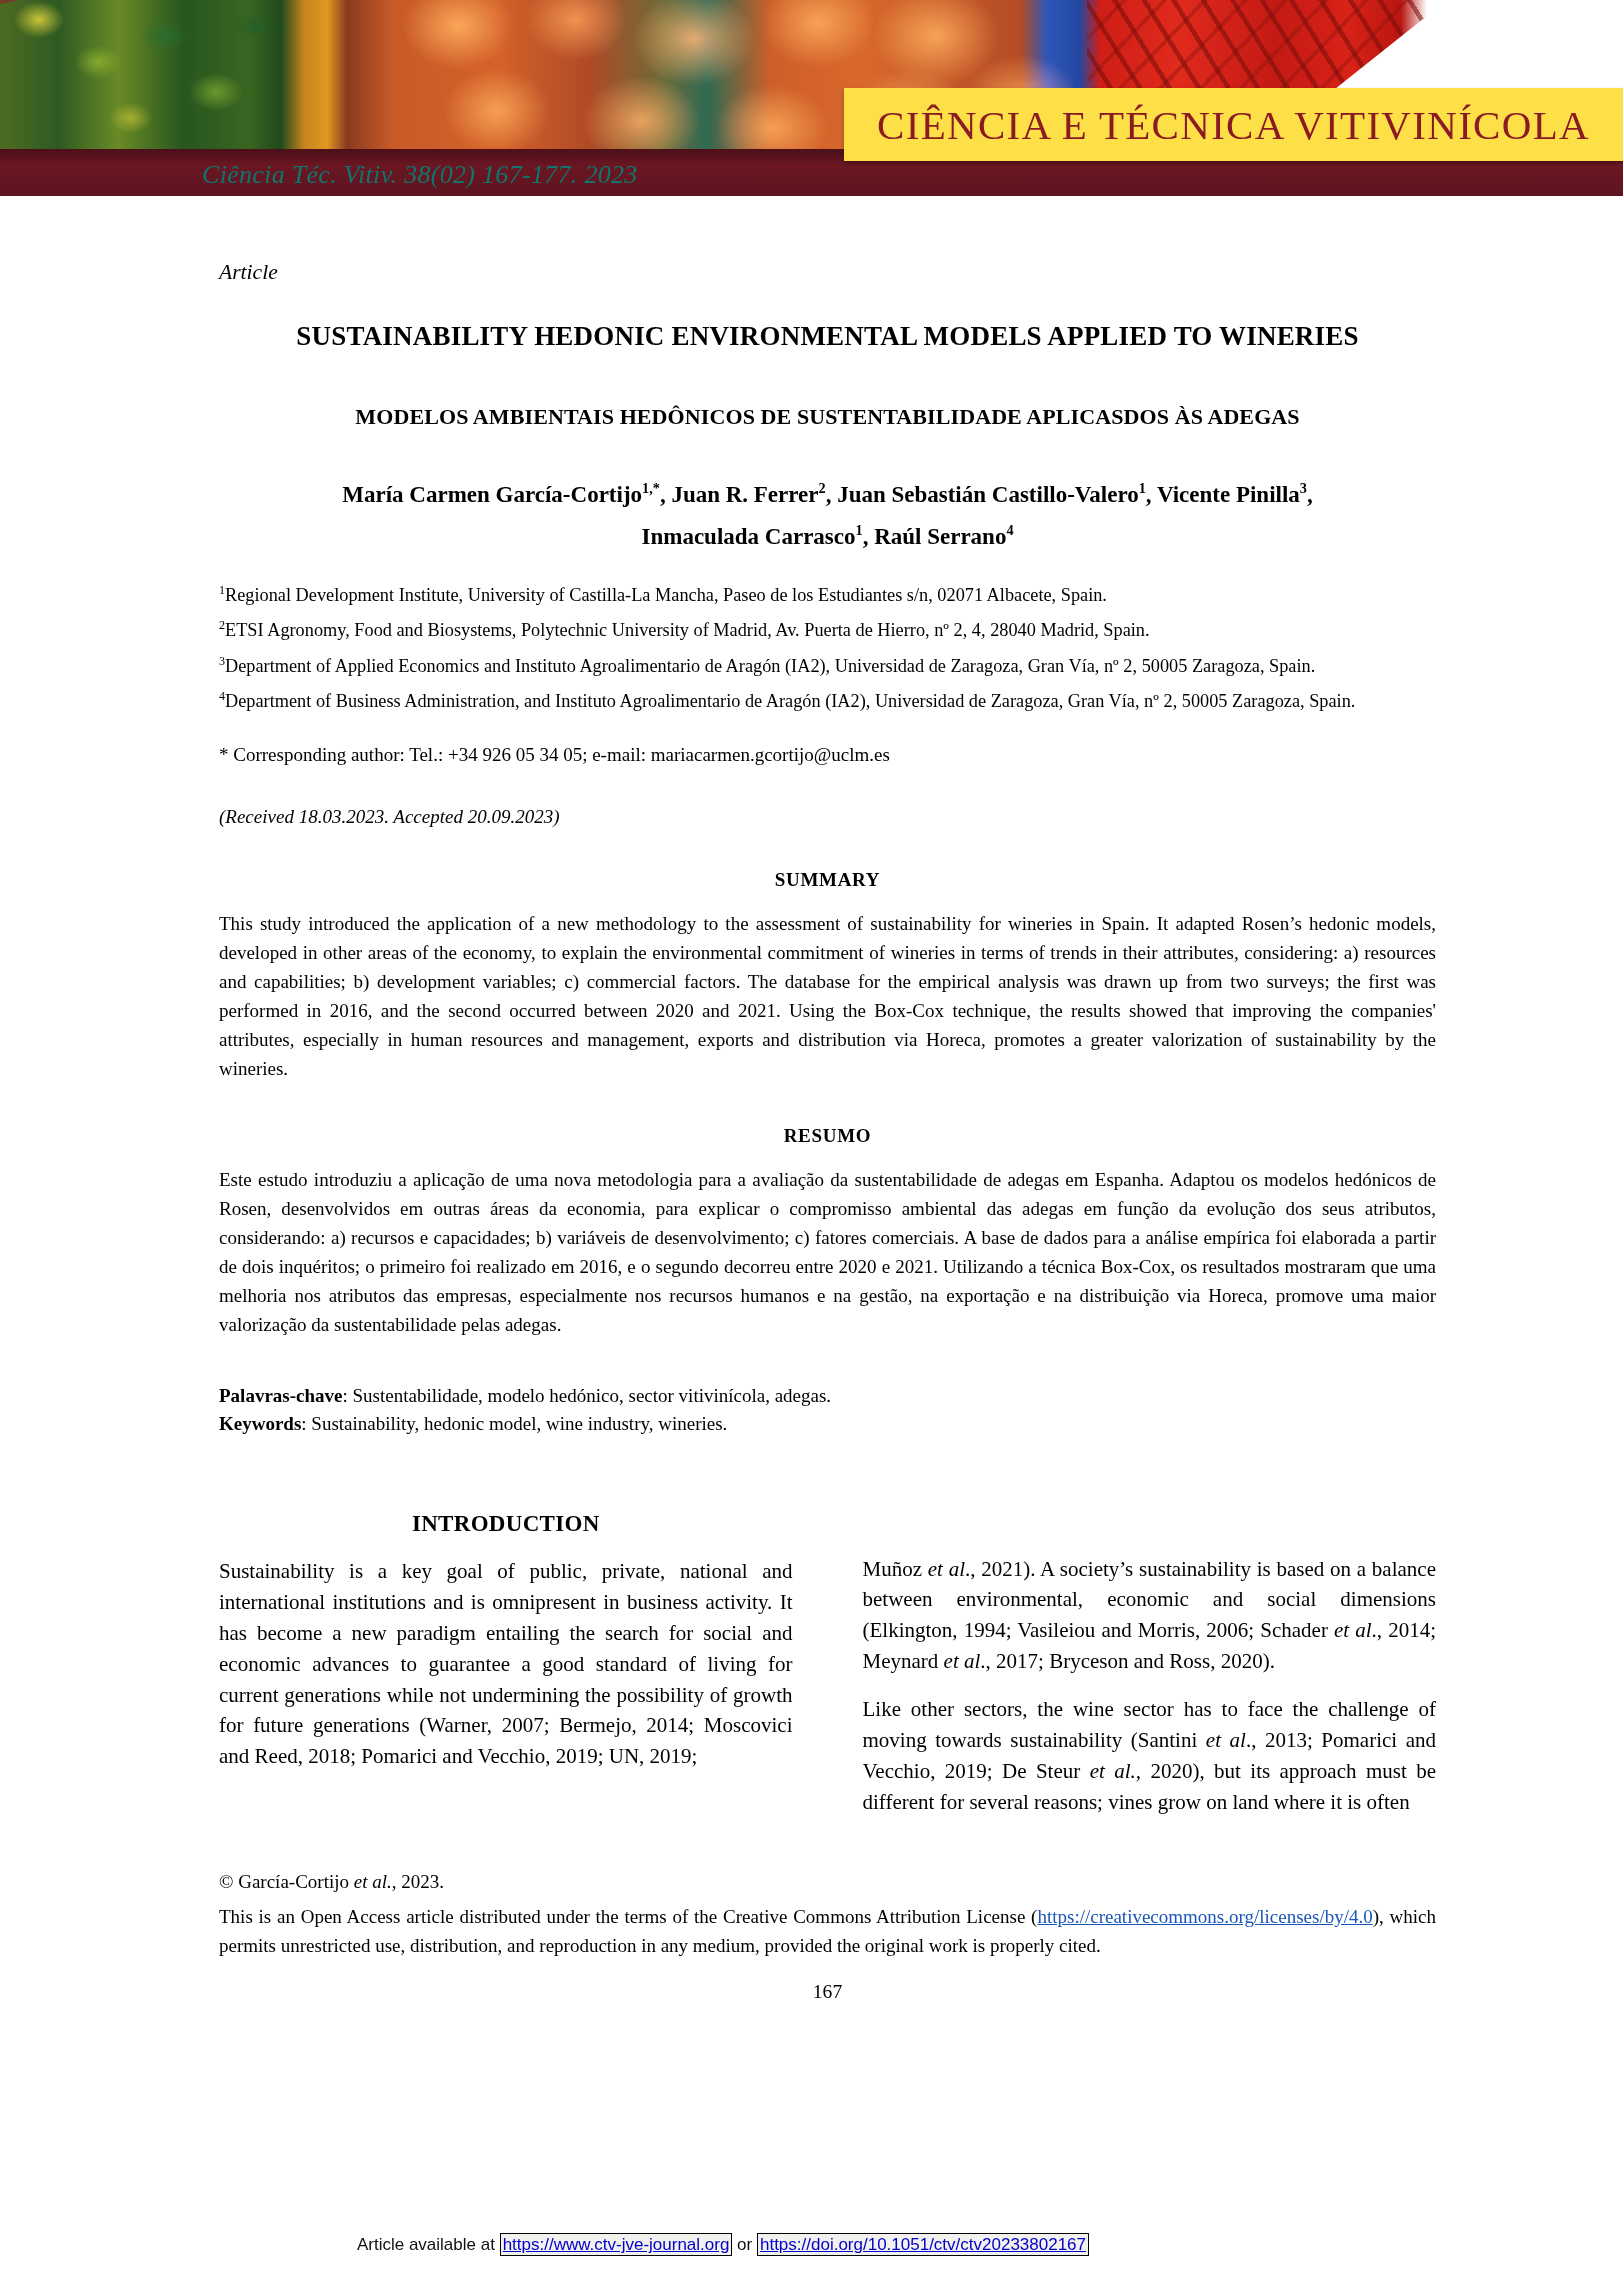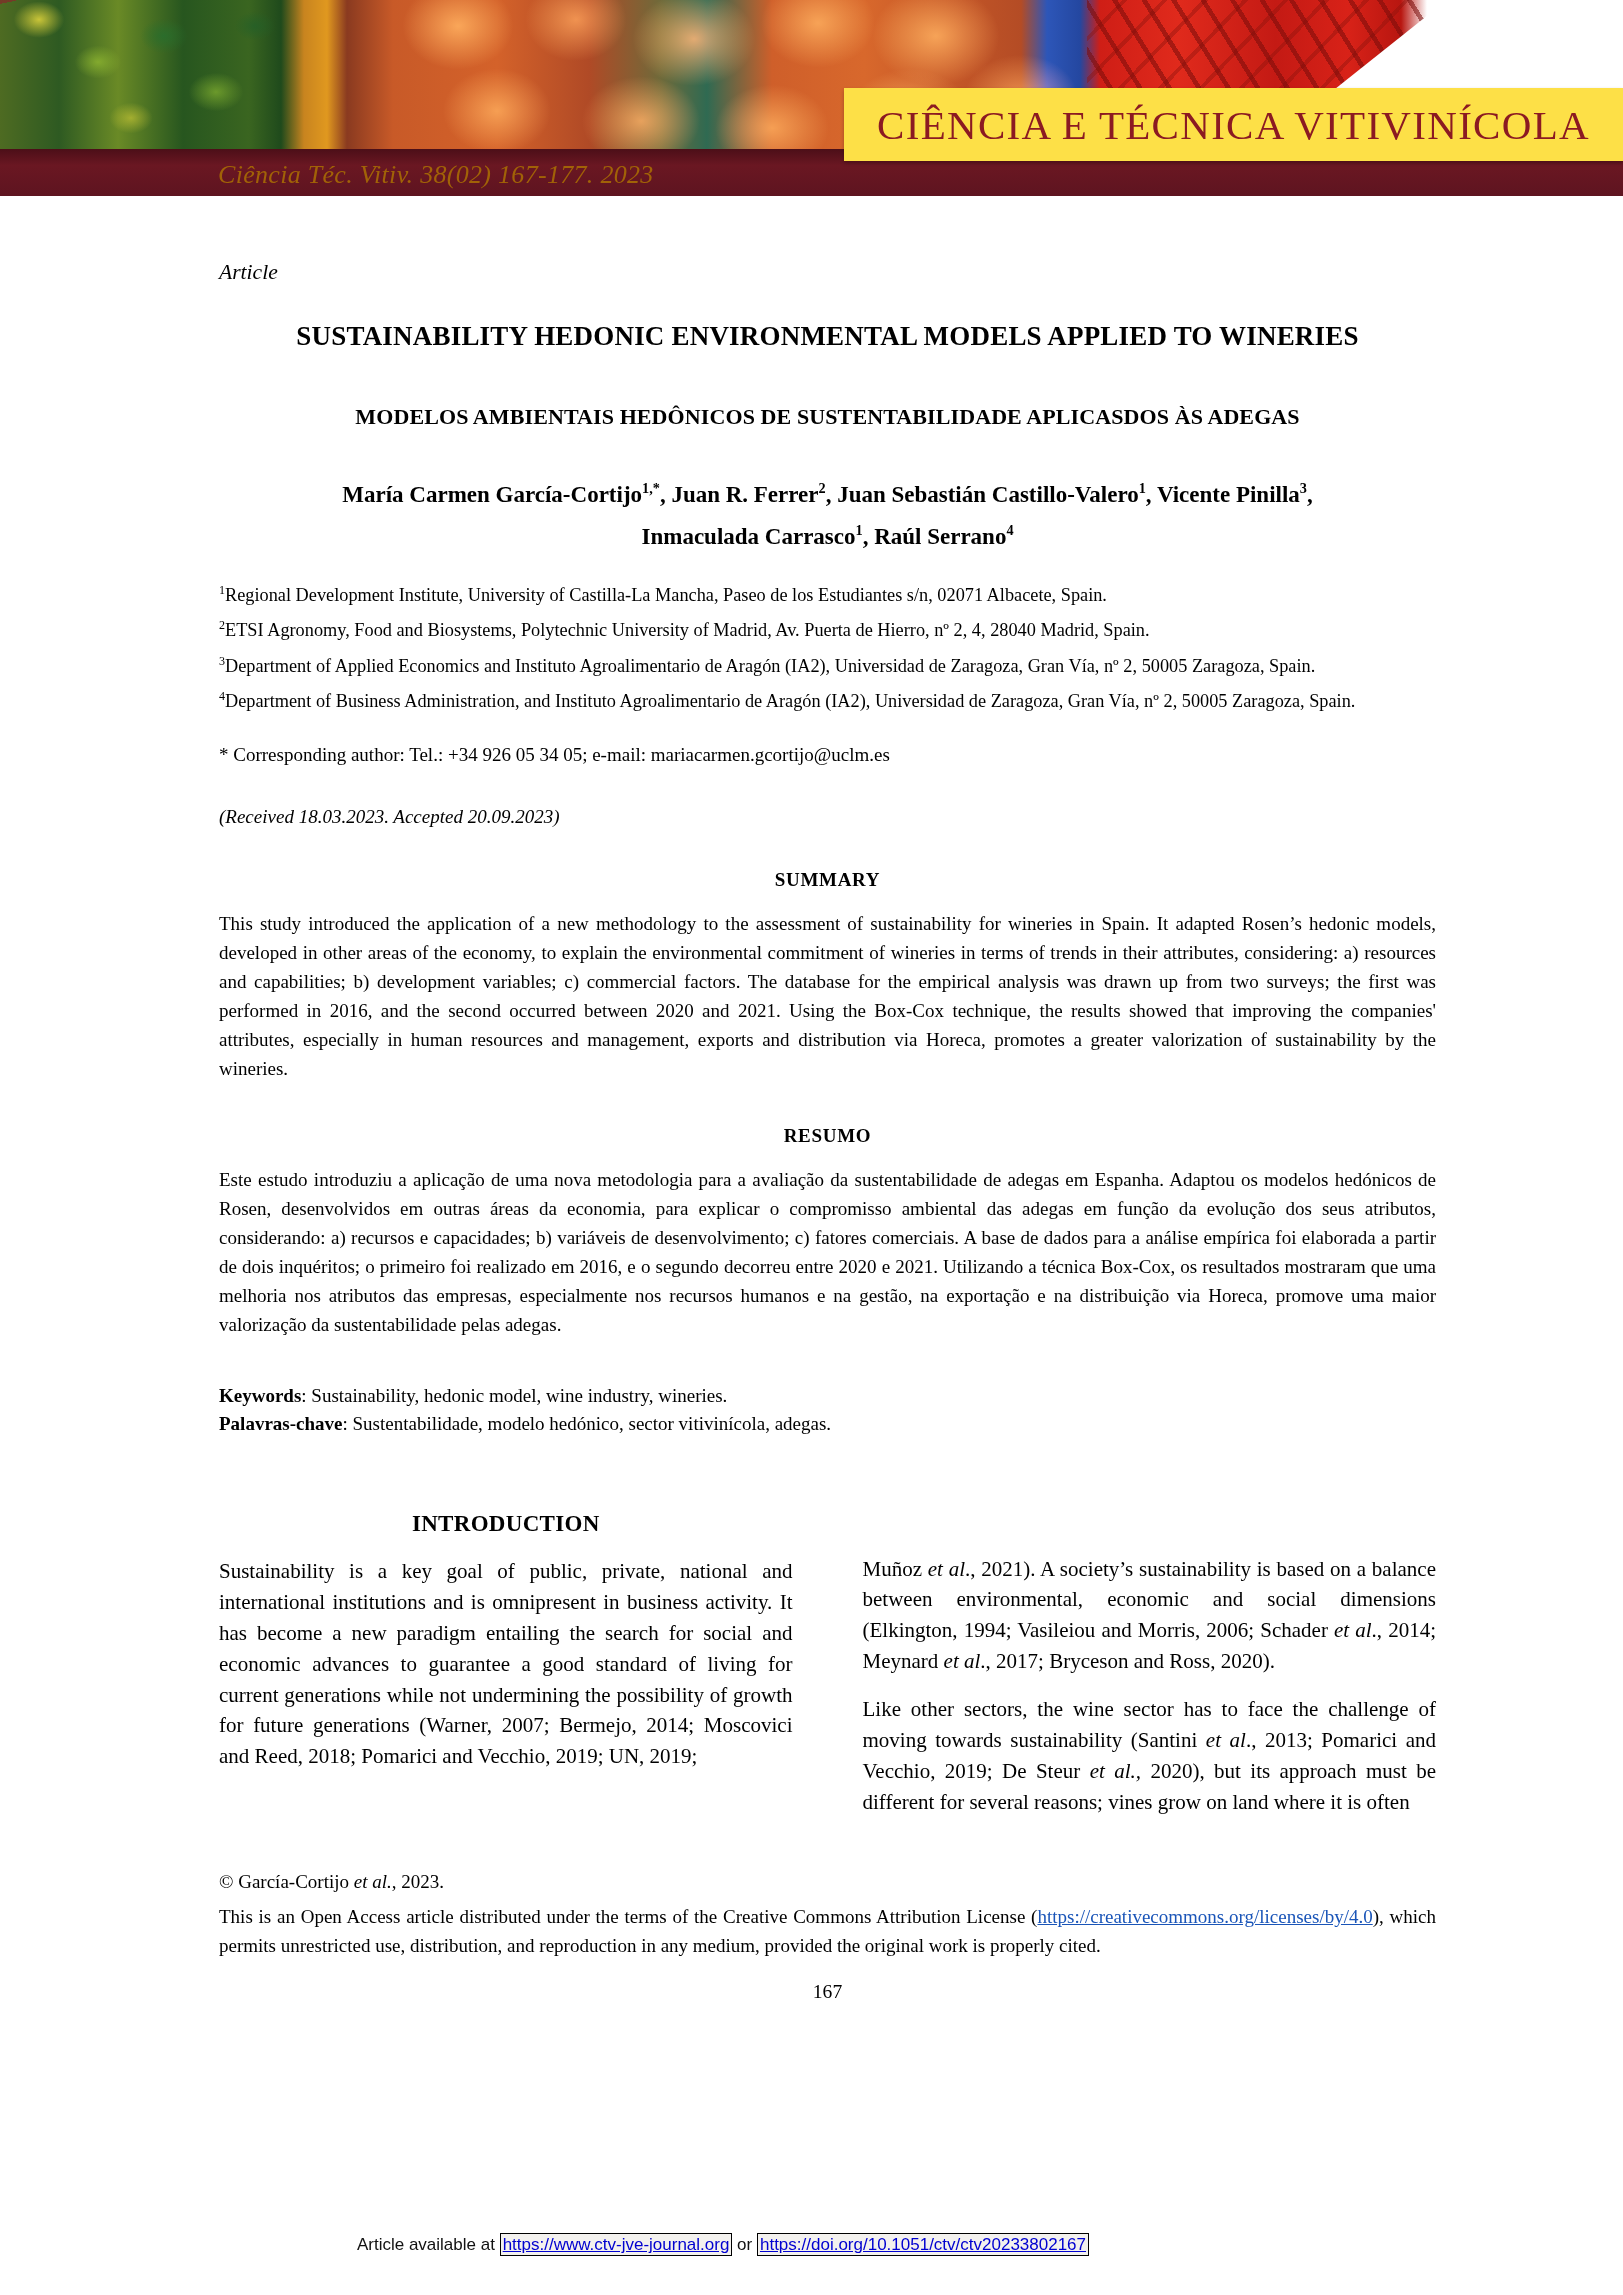--- a/index.html
+++ b/index.html
@@ -124,24 +124,24 @@
   .banner-strip::after {
     content: "";
     position: absolute;
     right: 0; top: -10.5px;
     width: 432px; height: 11.8px;
     background: #5e1420;
     clip-path: polygon(0 100%, 14% 0, 100% 0, 100% 100%);
   }
   .banner-citation {
     position: absolute;
-    left: 218px;
+    left: 202px;
     top: 160px;
     z-index: 4;
-    color: #a16207;
+    color: #0f766e;
     font-style: italic;
     font-size: 26px;
     letter-spacing: 0.3px;
     white-space: nowrap;
   }
   
   .banner-left-strip {
     position: absolute;
     left: 0; top: 149px;
     width: 1087px; height: 47px;
@@ -333,22 +333,22 @@
 
   <div class="received">(Received 18.03.2023. Accepted 20.09.2023)</div>
 
   <div class="section-head">SUMMARY</div>
   <div class="abstract">This study introduced the application of a new methodology to the assessment of sustainability for wineries in Spain. It adapted Rosen’s hedonic models, developed in other areas of the economy, to explain the environmental commitment of wineries in terms of trends in their attributes, considering: a) resources and capabilities; b) development variables; c) commercial factors. The database for the empirical analysis was drawn up from two surveys; the first was performed in 2016, and the second occurred between 2020 and 2021. Using the Box-Cox technique, the results showed that improving the companies' attributes, especially in human resources and management, exports and distribution via Horeca, promotes a greater valorization of sustainability by the wineries.</div>
 
   <div class="section-head">RESUMO</div>
   <div class="abstract">Este estudo introduziu a aplicação de uma nova metodologia para a avaliação da sustentabilidade de adegas em Espanha. Adaptou os modelos hedónicos de Rosen, desenvolvidos em outras áreas da economia, para explicar o compromisso ambiental das adegas em função da evolução dos seus atributos, considerando: a) recursos e capacidades; b) variáveis de desenvolvimento; c) fatores comerciais. A base de dados para a análise empírica foi elaborada a partir de dois inquéritos; o primeiro foi realizado em 2016, e o segundo decorreu entre 2020 e 2021. Utilizando a técnica Box-Cox, os resultados mostraram que uma melhoria nos atributos das empresas, especialmente nos recursos humanos e na gestão, na exportação e na distribuição via Horeca, promove uma maior valorização da sustentabilidade pelas adegas.</div>
 
   <div class="keywords">
+    <div><b>Palavras-chave</b><span>: Sustentabilidade, modelo hedónico, sector vitivinícola, adegas.</span></div>
     <div><b>Keywords</b><span>: Sustainability, hedonic model, wine industry, wineries.</span></div>
-    <div><b>Palavras-chave</b><span>: Sustentabilidade, modelo hedónico, sector vitivinícola, adegas.</span></div>
   </div>
 
   <div class="columns">
     <div class="col">
       <div class="col-head">INTRODUCTION</div>
       <p>Sustainability is a key goal of public, private, national and international institutions and is omnipresent in business activity. It has become a new paradigm entailing the search for social and economic advances to guarantee a good standard of living for current generations while not undermining the possibility of growth for future generations (Warner, 2007; Bermejo, 2014; Moscovici and Reed, 2018; Pomarici and Vecchio, 2019; UN, 2019;</p>
     </div>
     <div class="col">
       <div class="col-spacer"></div>
       <p><span>Muñoz </span><i>et al</i><span>., 2021). A society’s sustainability is based on a balance between environmental, economic and social dimensions (Elkington, 1994; Vasileiou and Morris, 2006; Schader </span><i>et al</i><span>., 2014; Meynard </span><i>et al</i><span>., 2017; Bryceson and Ross, 2020).</span></p>

